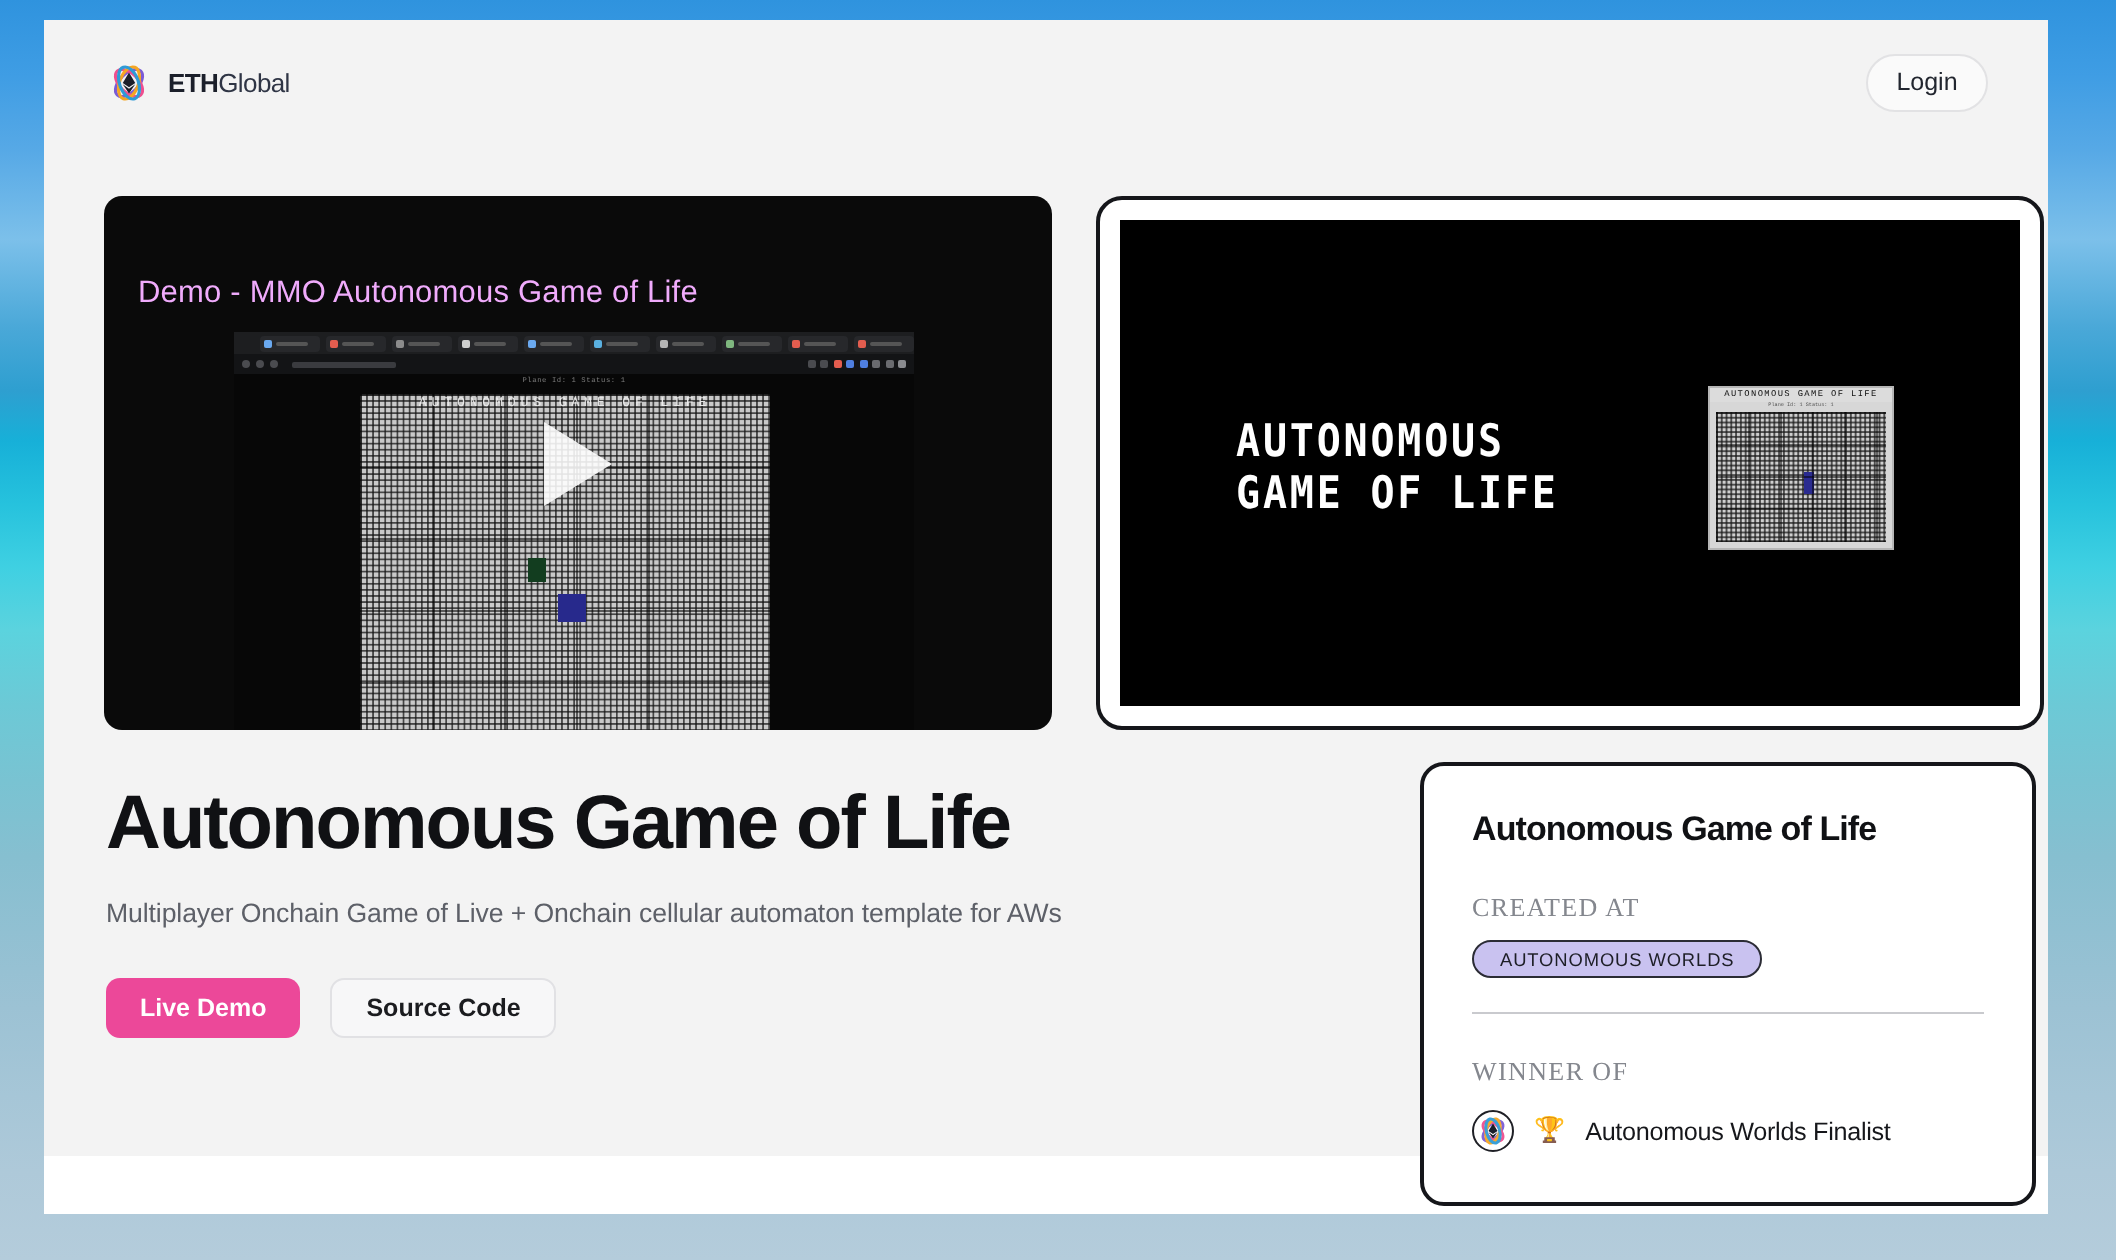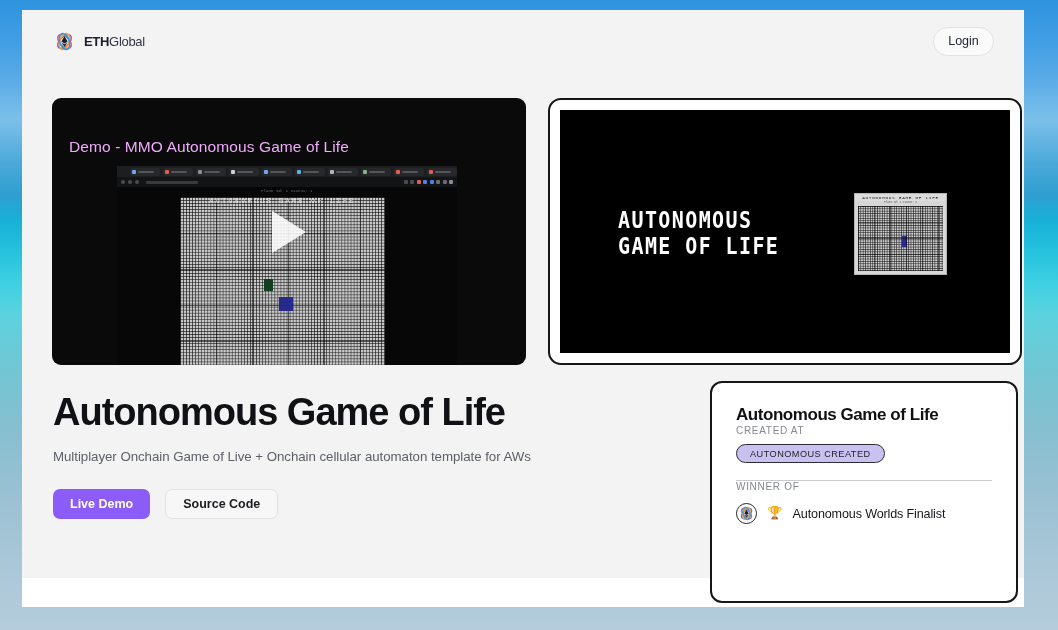--- a/index.html
+++ b/index.html
@@ -370,21 +370,21 @@
     border-radius: 7px;
     font-size: 12.5px;
     font-weight: 700;
     display: inline-flex;
     align-items: center;
     justify-content: center;
     cursor: pointer;
     padding: 0 17px;
     font-family: "Liberation Sans", sans-serif;
   }
-  .btn-primary { background: #8b5cf6; color: #ffffff; border: none; }
+  .btn-primary { background: #ec4899; color: #ffffff; border: none; }
   .btn-secondary {
     background: #f7f7f8; color: #1b1c1f; border: 1px solid #e1e1e4;
   }
 
   
   #info-card {
     width: 308px;
     flex: 0 0 auto;
     background: #ffffff;
     border: 2px solid #15161a;
@@ -393,23 +393,25 @@
     height: 222px;
     margin-top: -8px;
   }
   #info-title {
     font-size: 17px;
     font-weight: 700;
     color: #101114;
     letter-spacing: -0.45px;
   }
   .info-label {
-    font-size: 10px;
+    margin-top: 21px;
+    font-size: 13px;
     color: #84878e;
     letter-spacing: 0.7px;
+    font-family: Liberation Serif, serif;
   }
   #event-badge {
     margin-top: 8px;
     display: inline-flex;
     align-items: center;
     justify-content: center;
     height: 19px;
     padding: 0 13px;
     border-radius: 11px;
     background: #c9c2f0;
@@ -591,21 +593,21 @@
           <div id="action-buttons">
             <button class="btn btn-primary">Live Demo</button>
             <button class="btn btn-secondary">Source Code</button>
           </div>
         </div>
 
         <aside id="info-card">
           <div id="info-title">Autonomous Game of Life</div>
 
           <div class="info-label">CREATED AT</div>
-          <div id="event-badge">AUTONOMOUS CREATED</div>
+          <div id="event-badge">AUTONOMOUS WORLDS</div>
 
           <div id="card-divider"></div>
 
           <div class="info-label">WINNER OF</div>
 
           <div id="winner-row">
             <span id="winner-avatar">
               <svg viewBox="0 0 40 40" width="19" height="19" aria-hidden="true">
                 <circle cx="20" cy="20" r="19" fill="#fff"></circle>
                 <g fill="none" stroke-width="3.2" opacity="0.95">

